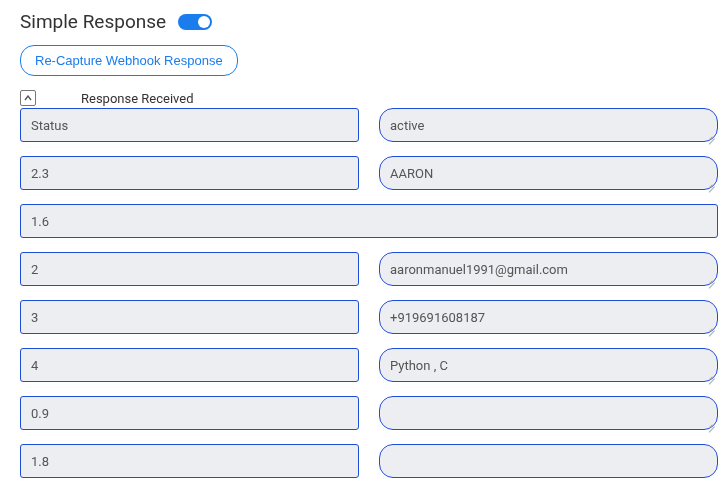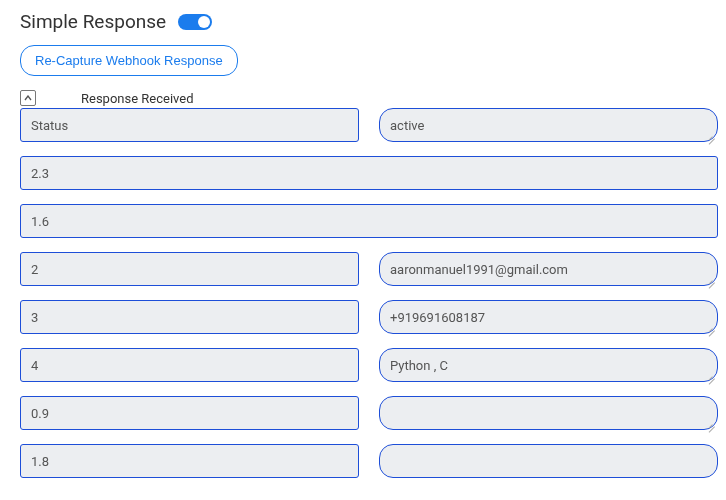--- a/index.html
+++ b/index.html
@@ -163,20 +163,23 @@
           <div class="field">Status</div>
         </div>
         <div class="cell">
           <div class="field textarea">active<div class="resize-grip"></div></div>
         </div>
       </div>
       <div class="pair">
         <div class="cell">
           <div class="field">2.3</div>
         </div>
+        <div class="cell">
+          <div class="field textarea">AARON<div class="resize-grip"></div></div>
+        </div>
       </div>
       <div class="pair">
         <div class="cell">
           <div class="field">1.6</div>
         </div>
       </div>
       <div class="pair">
         <div class="cell">
           <div class="field">2</div>
         </div>

